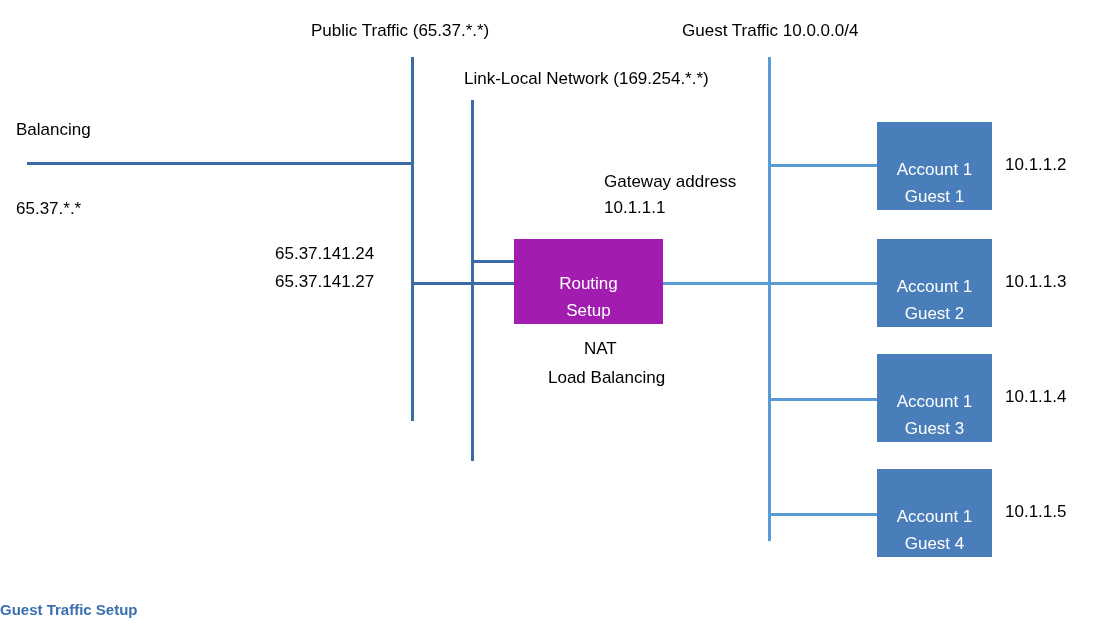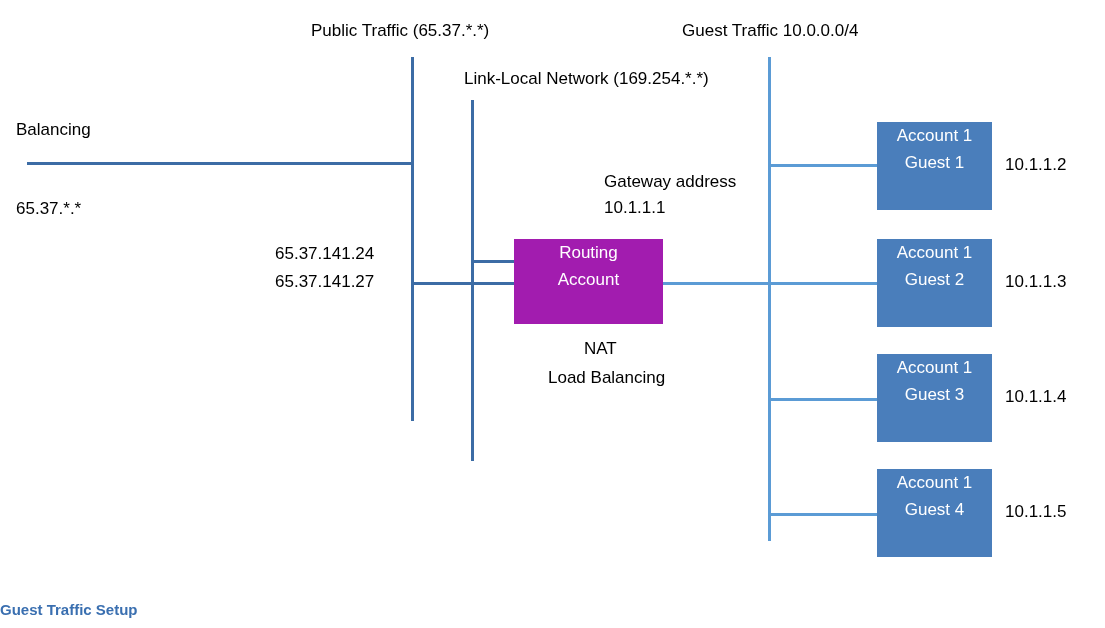--- a/index.html
+++ b/index.html
@@ -34,21 +34,21 @@
   .hline { height: 3px; }
   .vline { width: 3px; }
   .hline.light, .vline.light { background: #5b9bd5; }
   
   .node-box {
     position: absolute;
     box-sizing: border-box;
     display: flex;
     flex-direction: column;
     align-items: center;
-    justify-content: flex-start;
+    justify-content: flex-end;
     color: #ffffff;
     font-size: 17px;
     line-height: 27px;
     text-align: center;
   }
   .node-box.router { background: #a21caf; }
   .node-box.guest  { background: #4a7ebb; }
   .node-box span { display: block; }
   
   .caption {
@@ -103,21 +103,21 @@
   <div class="hline light" style="left:661px; top:282px; width:218px;"></div>
 
   <div class="hline light" style="left:768px; top:164px; width:111px;"></div>
 
   <div class="hline light" style="left:768px; top:398px; width:111px;"></div>
 
   <div class="hline light" style="left:768px; top:513px; width:111px;"></div>
 
   <div class="node-box router" style="left:514px; top:239px; width:149px; height:85px;">
     <span>Routing</span>
-    <span>Account</span>
+    <span>Setup</span>
   </div>
 
   <div class="node-box guest" style="left:877px; top:122px; width:115px; height:88px;">
     <span>Account 1</span>
     <span>Guest 1</span>
   </div>
   <div class="lbl" style="left:1005px; top:152px;">10.1.1.2</div>
 
   <div class="node-box guest" style="left:877px; top:239px; width:115px; height:88px;">
     <span>Account 1</span>

